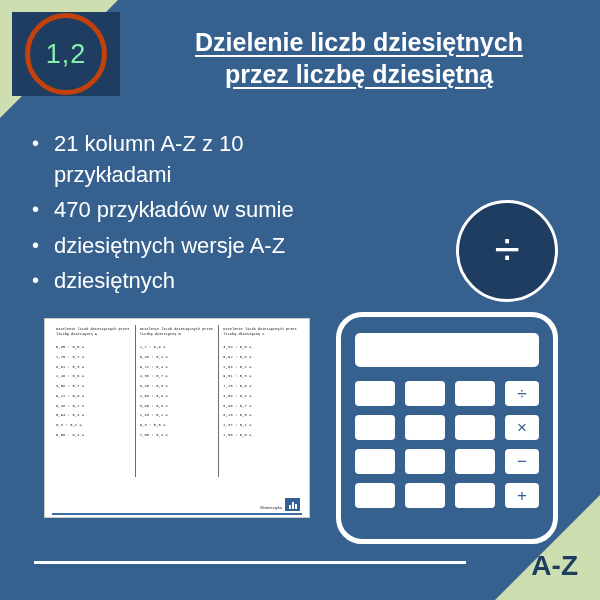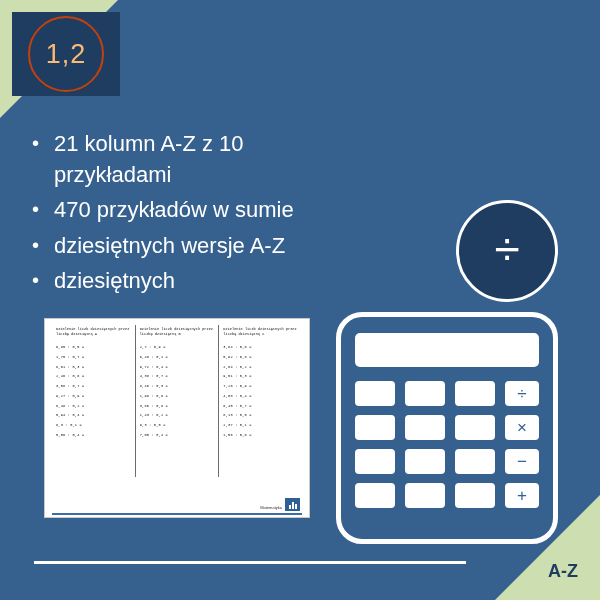--- a/index.html
+++ b/index.html
@@ -47,22 +47,22 @@
     background: #1f3c61;
     display: flex;
     align-items: center;
     justify-content: center;
   }
   .badge-circle {
     width: 72px;
     height: 72px;
     border-radius: 50%;
     background: #1f3c61;
-    border: 2px solid #c2410c;
-    color: #fdba74;
+    border: 5px solid #c2410c;
+    color: #86efac;
     display: flex;
     align-items: center;
     justify-content: center;
     font-size: 27px;
     letter-spacing: 1px;
   }
 
   
   .title {
     position: absolute;
@@ -262,36 +262,40 @@
     bottom: 36px;
     width: 432px;
     height: 3px;
     background: #ffffff;
   }
   .az-label {
     position: absolute;
     right: 22px;
     bottom: 18px;
     color: #1f3c61;
-    font-size: 18px;
+    font-size: 28px;
     font-weight: bold;
   }
 </style>
 </head>
 <body>
 
 <div class="page">
 
   <div class="corner-tl"></div>
   <div class="corner-br"></div>
 
   <div class="badge">
     <div class="badge-circle">1,2</div>
   </div>
 
+  <div class="title">
+    <span class="title-line">Dzielenie liczb dziesiętnych</span>
+    <span class="title-line">przez liczbę dziesiętną</span>
+  </div>
 
   <div class="bullets">
     <div class="bullet-row">
       <span class="bullet-dot">•</span>
       <span class="bullet-text">21 kolumn A-Z z 10 przykładami</span>
     </div>
     <div class="bullet-row">
       <span class="bullet-dot">•</span>
       <span class="bullet-text">470 przykładów w sumie</span>
     </div>

